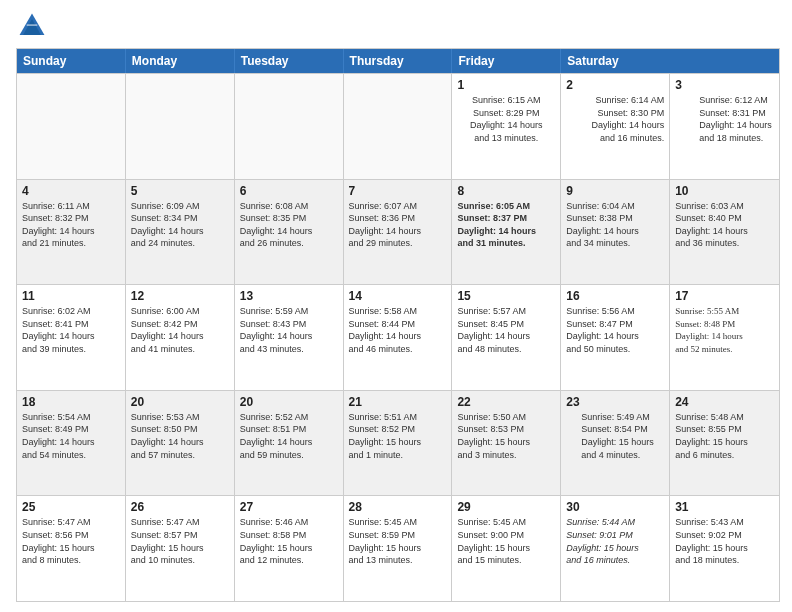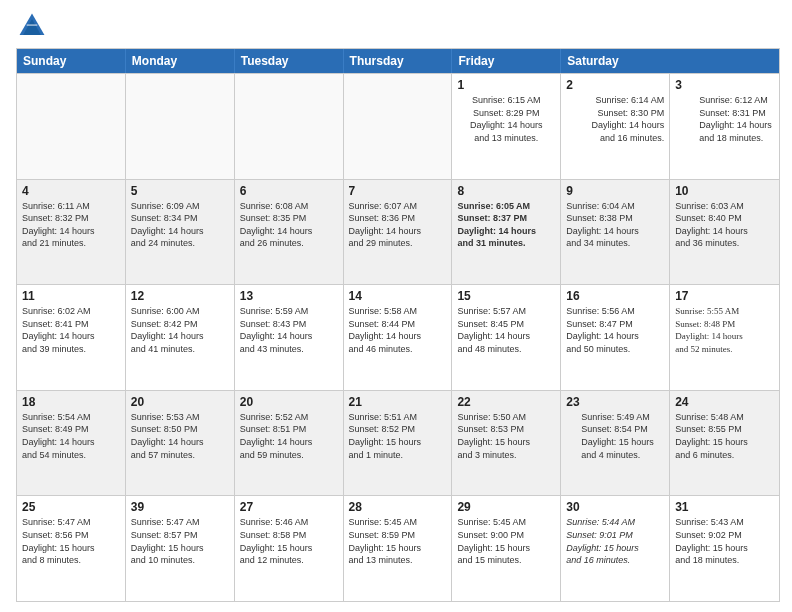--- a/index.html
+++ b/index.html
@@ -315,21 +315,21 @@
         </div>
         <div class="cal-row">
           <div class="cal-cell">
             <span class="day-num">25</span>
             <div class="day-info" style="white-space: pre-line;">Sunrise: 5:47 AM
 Sunset: 8:56 PM
 Daylight: 15 hours
 and 8 minutes.</div>
           </div>
           <div class="cal-cell">
-            <span class="day-num">39</span>
+            <span class="day-num">26</span>
             <div class="day-info" style="white-space: pre-line;">Sunrise: 5:47 AM
 Sunset: 8:57 PM
 Daylight: 15 hours
 and 10 minutes.</div>
           </div>
           <div class="cal-cell">
             <span class="day-num">27</span>
             <div class="day-info" style="white-space: pre-line;">Sunrise: 5:46 AM
 Sunset: 8:58 PM
 Daylight: 15 hours

